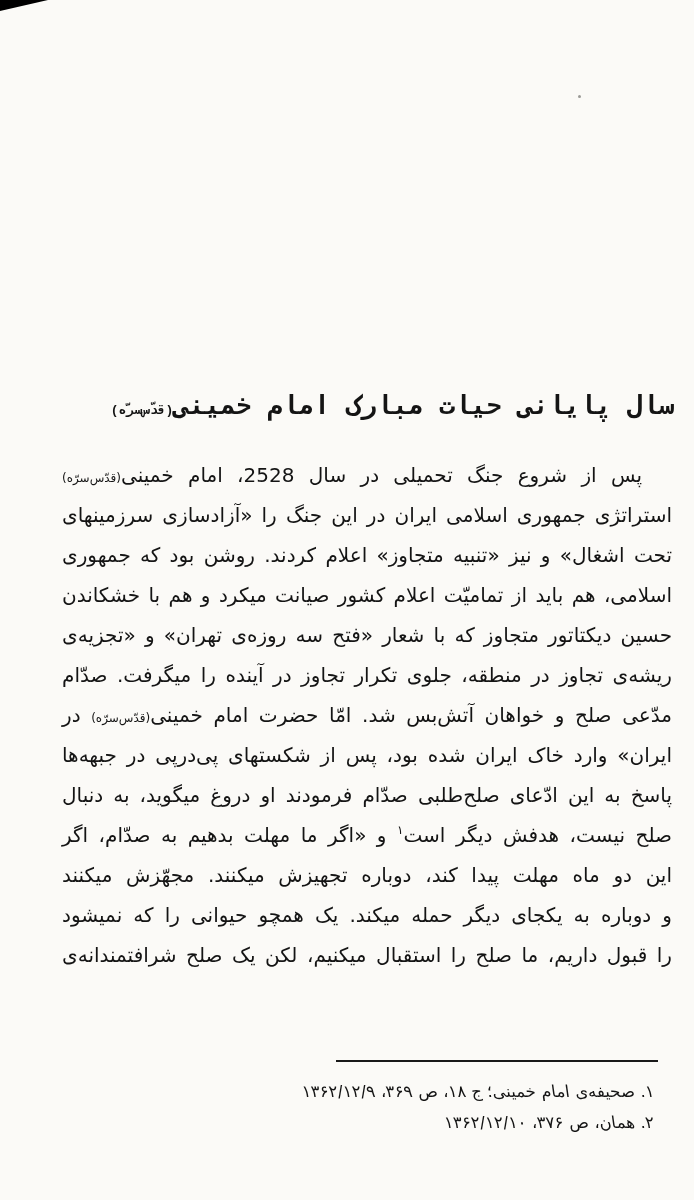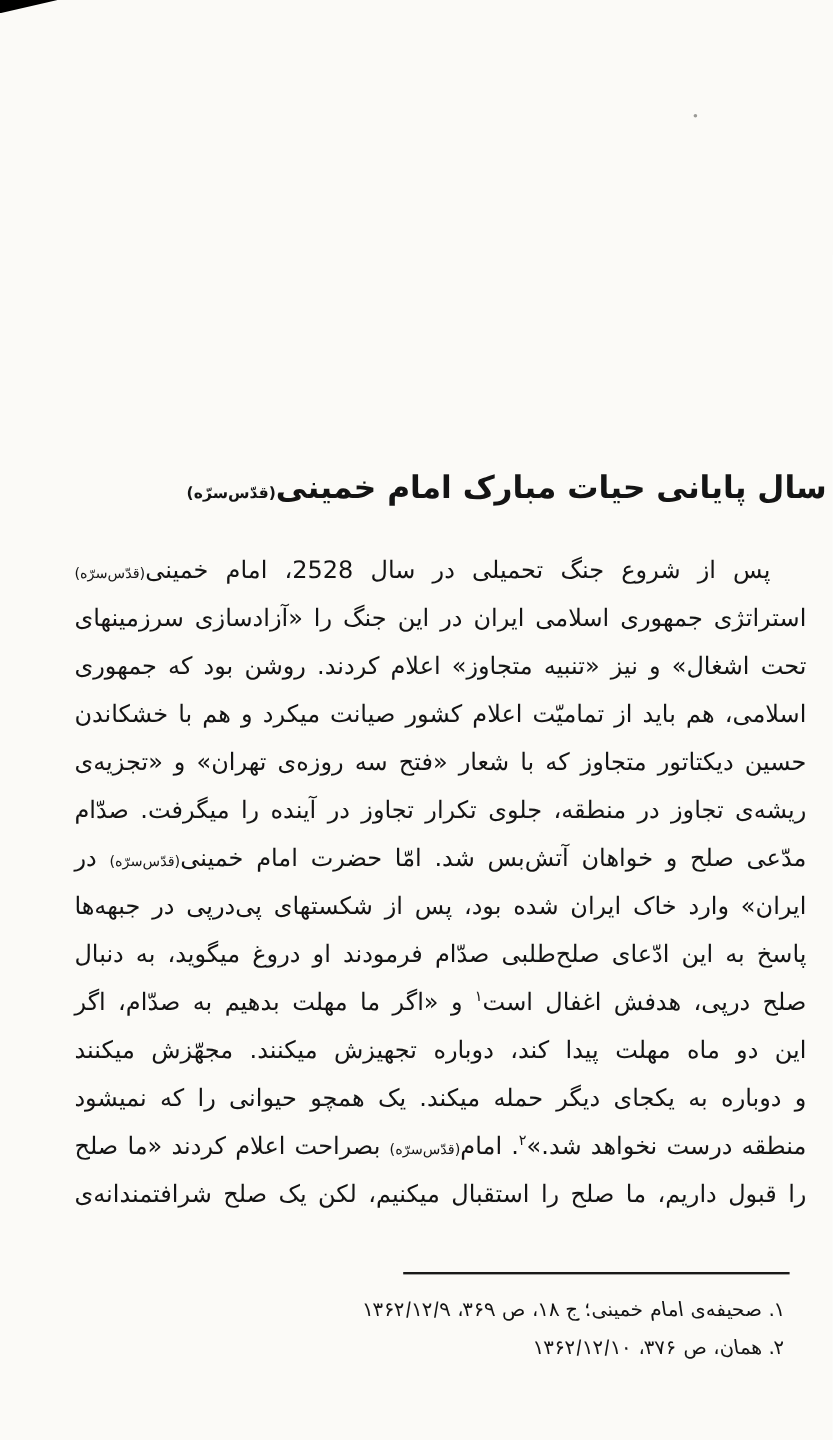--- a/index.html
+++ b/index.html
@@ -22,28 +22,29 @@
   }
   .speck {
     position: absolute;
     top: 95px; left: 578px;
     width: 3px; height: 3px;
     border-radius: 50%;
     background: #9a9a96;
   }
   .title {
     position: absolute;
-    top: 387px; right: 5px; left: 62px;
+    top: 387px; right: 20px; left: 62px;
     margin: 0;
     direction: rtl;
     text-align: right;
     font-size: 26px;
     font-weight: bold;
     line-height: 40px;
     letter-spacing: 0;
+    font-family: Liberation Mono, monospace;
   }
   .title-honorific {
     font-size: 13px;
     font-weight: bold;
   }
   .body-text {
     position: absolute;
     top: 455px; right: 22px; left: 62px;
     direction: rtl;
   }
@@ -94,24 +95,23 @@
   <div class="body-text">
       <div class="line indent"><span class="seg-normal">پس از شروع جنگ تحمیلی در سال 2528، امام خمینی</span><span class="seg-small">(قدّس‌سرّه)</span></div>
       <div class="line"><span class="seg-normal">استراتژی جمهوری اسلامی ایران در این جنگ را «آزادسازی سرزمینهای</span></div>
       <div class="line"><span class="seg-normal">تحت اشغال» و نیز «تنبیه متجاوز» اعلام کردند. روشن بود که جمهوری</span></div>
       <div class="line"><span class="seg-normal">اسلامی، هم باید از تمامیّت اعلام کشور صیانت میکرد و هم با خشکاندن</span></div>
       <div class="line"><span class="seg-normal">حسین دیکتاتور متجاوز که با شعار «فتح سه روزه‌ی تهران» و «تجزیه‌ی</span></div>
       <div class="line"><span class="seg-normal">ریشه‌ی تجاوز در منطقه، جلوی تکرار تجاوز در آینده را میگرفت. صدّام</span></div>
       <div class="line"><span class="seg-normal">مدّعی صلح و خواهان آتش‌بس شد. امّا حضرت امام خمینی</span><span class="seg-small">(قدّس‌سرّه)</span><span class="seg-normal"> در</span></div>
       <div class="line"><span class="seg-normal">ایران» وارد خاک ایران شده بود، پس از شکستهای پی‌درپی در جبهه‌ها</span></div>
       <div class="line"><span class="seg-normal">پاسخ به این ادّعای صلح‌طلبی صدّام فرمودند او دروغ میگوید، به دنبال</span></div>
-      <div class="line"><span class="seg-normal">صلح درپی، هدفش اغفال است</span><sup class="seg-sup">۱</sup><span class="seg-normal"> و «اگر ما مهلت بدهیم به صدّام، اگر</span></div>
+      <div class="line"><span class="seg-normal">صلح نیست، هدفش دیگر است</span><sup class="seg-sup">۱</sup><span class="seg-normal"> و «اگر ما مهلت بدهیم به صدّام، اگر</span></div>
       <div class="line"><span class="seg-normal">این دو ماه مهلت پیدا کند، دوباره تجهیزش میکنند. مجهّزش میکنند</span></div>
       <div class="line"><span class="seg-normal">و دوباره به یکجای دیگر حمله میکند. یک همچو حیوانی را که نمیشود</span></div>
-      <div class="line"><span class="seg-normal">منطقه درست نخواهد شد.»</span><sup class="seg-sup">۲</sup><span class="seg-normal">. امام</span><span class="seg-small">(قدّس‌سرّه)</span><span class="seg-normal"> بصراحت اعلام کردند «ما صلح</span></div>
       <div class="line"><span class="seg-normal">را قبول داریم، ما صلح را استقبال میکنیم، لکن یک صلح شرافتمندانه‌ی</span></div>
     </div>
 
   <div class="footnote-separator"></div>
 
   <div class="footnotes">
     <div class="footnote"><span>۱.</span> <span>صحیفه‌ی امام خمینی؛ ج ۱۸، ص ۳۶۹، ۱۳۶۲/۱۲/۹</span></div>
     <div class="footnote"><span>۲.</span> <span>همان، ص ۳۷۶، ۱۳۶۲/۱۲/۱۰</span></div>
   </div>
 

